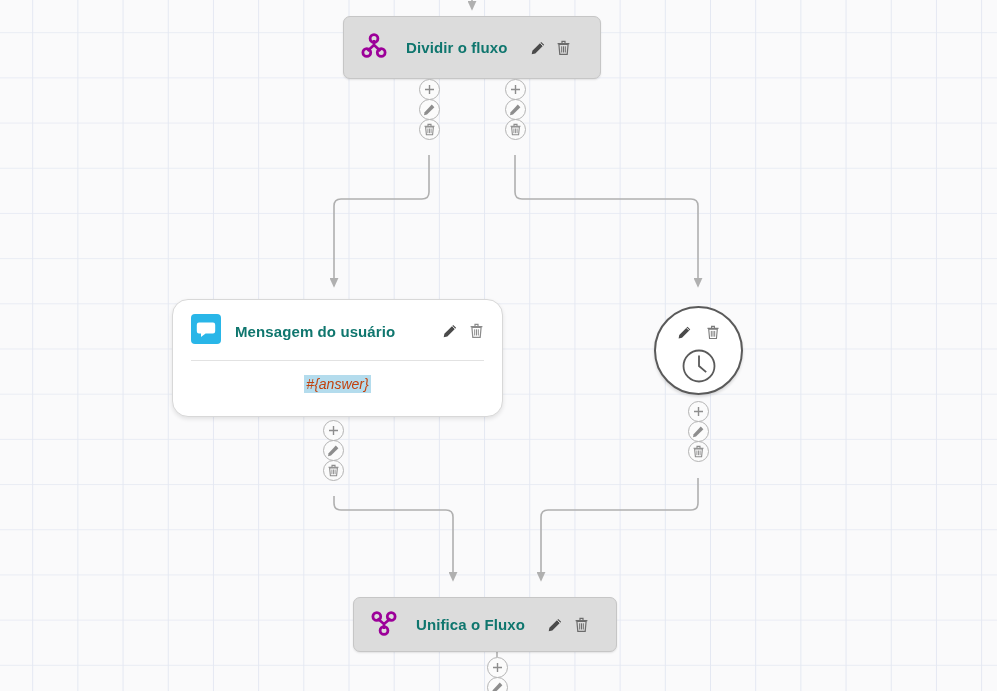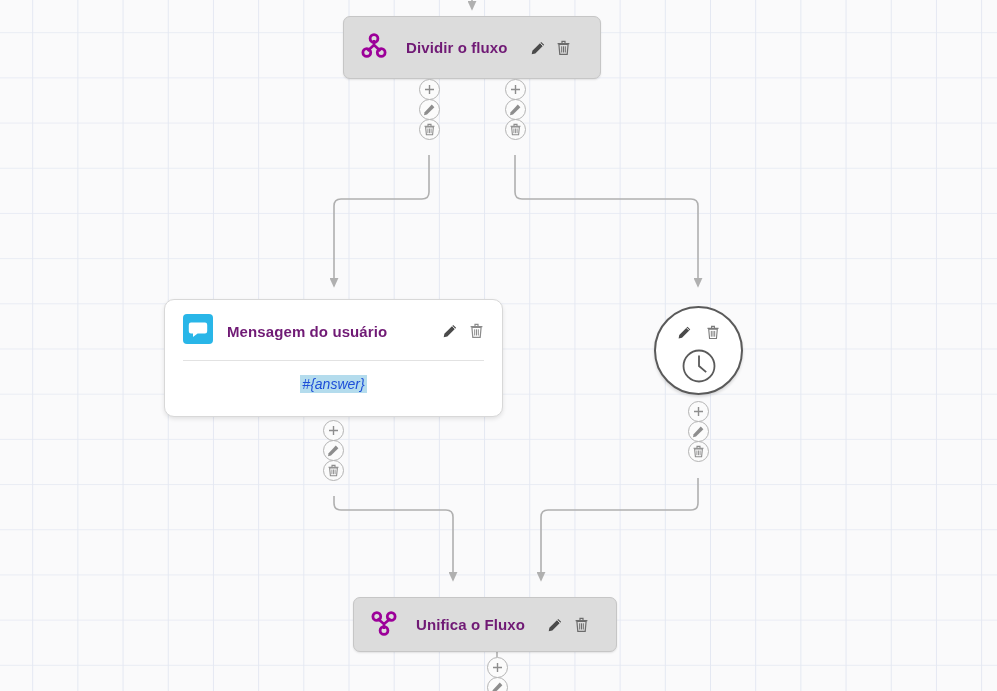--- a/index.html
+++ b/index.html
@@ -49,38 +49,39 @@
     border: 1px solid #c6c6c6;
     border-radius: 7px;
     box-shadow: 0 1px 2px rgba(0,0,0,0.10);
     padding: 0 16px;
     height: 100%;
   }
 
   .node-card {
     background: #ffffff;
     border: 1px solid #d8d8d8;
-    border-radius: 10px;
+    border-radius: 16px;
     box-shadow: 0 2px 4px rgba(0,0,0,0.10);
     height: 100%;
     box-sizing: border-box;
     padding: 14px 18px 10px 18px;
     display: flex;
     flex-direction: column;
+    margin-left: 8px;
   }
 
   .card-head {
     display: flex;
     align-items: center;
   }
 
   .node-title {
     font-size: 15px;
     font-weight: bold;
-    color: #701a75;
+    color: #0f766e;
     white-space: nowrap;
     letter-spacing: 0.1px;
   }
 
   .bar-title { margin-left: 18px; }
   .card-title { margin-left: 14px; }
 
   .node-actions {
     display: flex;
     align-items: center;
@@ -108,21 +109,21 @@
   .card-body {
     flex: 1;
     display: flex;
     align-items: center;
     justify-content: center;
   }
 
   .var-token {
     font-size: 14px;
     font-style: italic;
-    color: #1d4ed8;
+    color: #c2410c;
     background: #b4dced;
     padding: 1px 2px;
     white-space: nowrap;
   }
 
   
   .node-circle {
     border-radius: 50%;
     background: #ffffff;
     border: 2px solid #5a5a5a;

